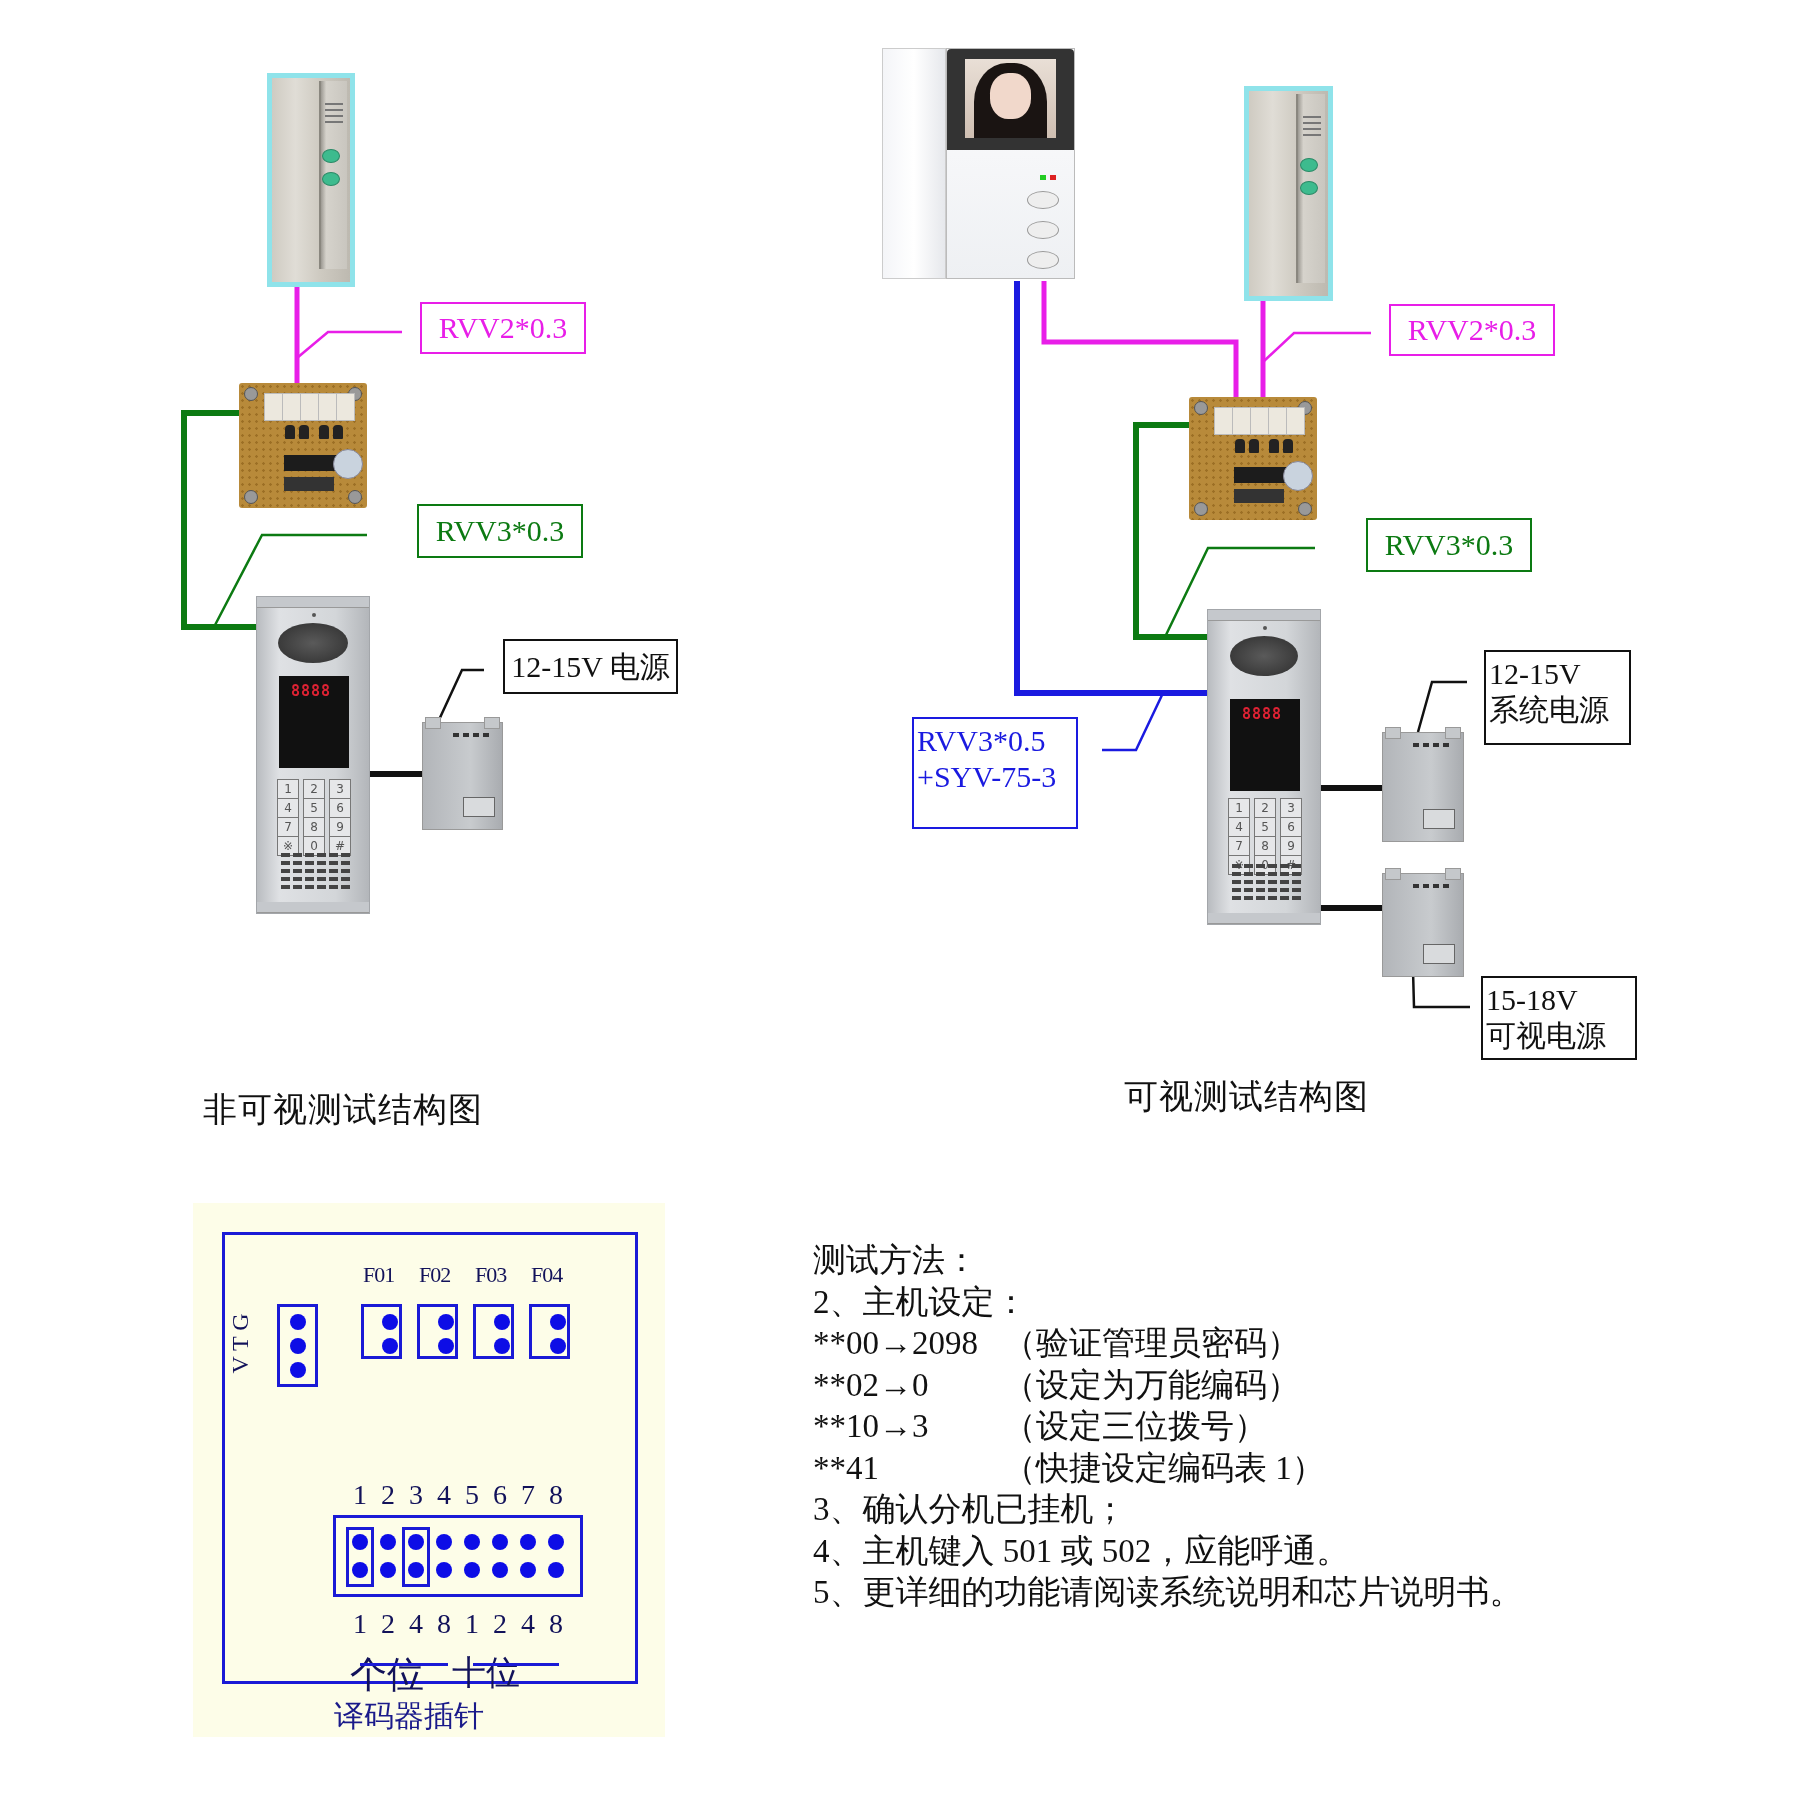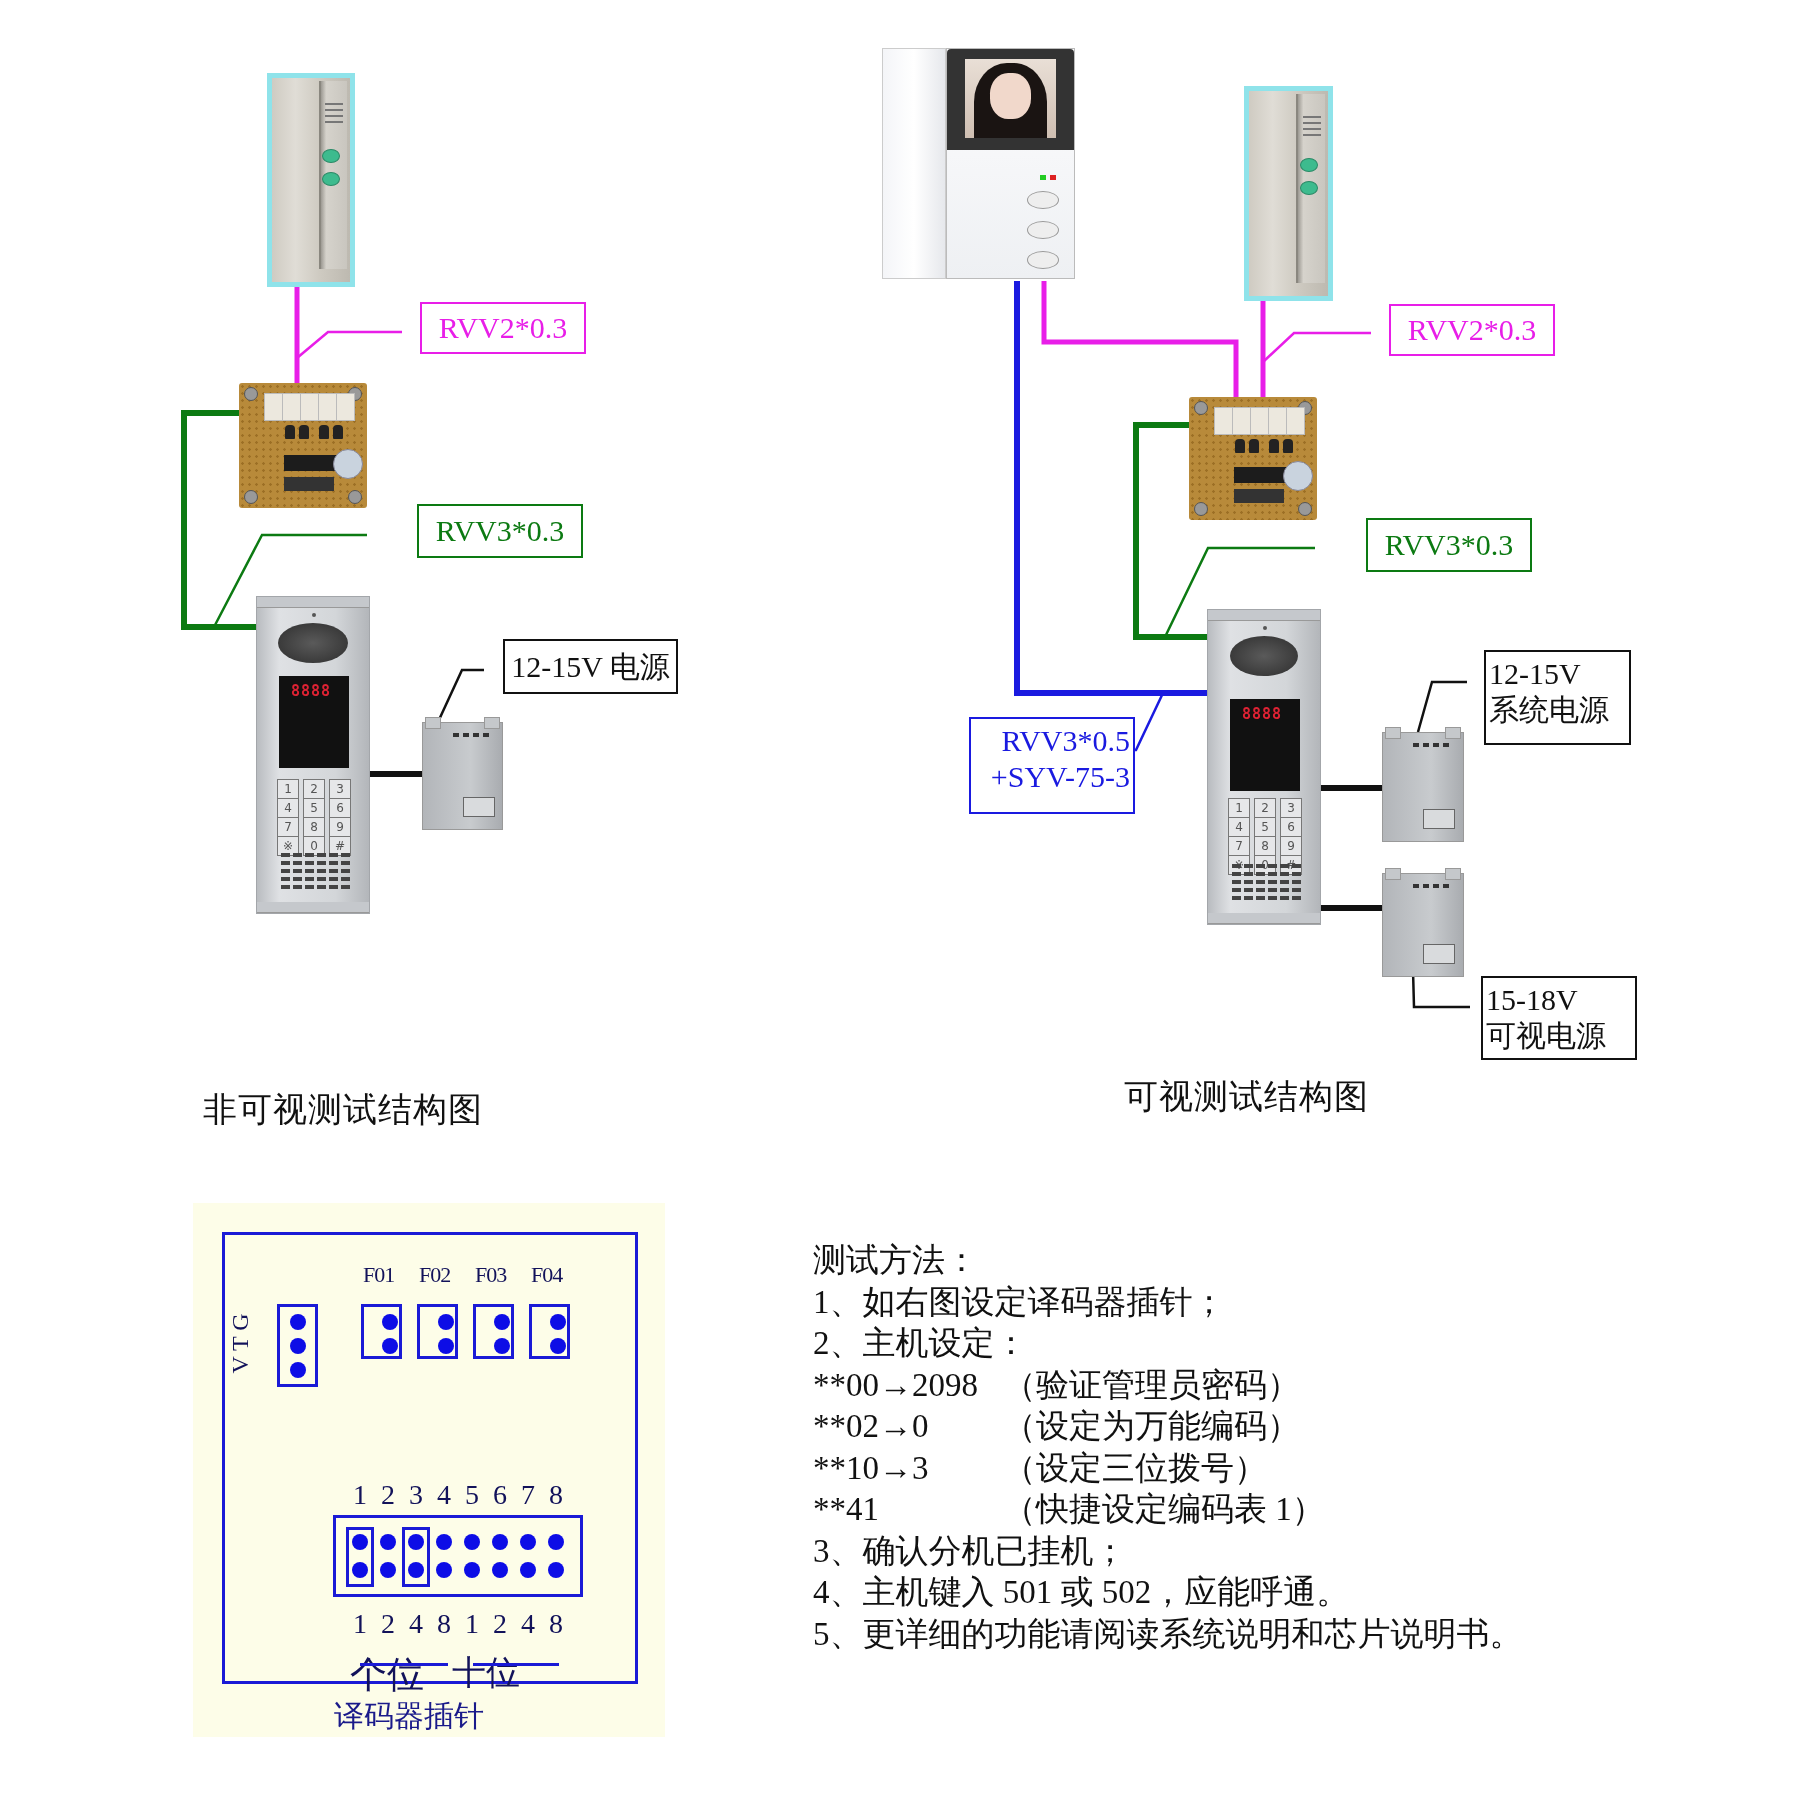--- a/index.html
+++ b/index.html
@@ -256,21 +256,21 @@
     <div class="tr" style="left:94px;top:42px;"></div>
   <div class="chip" style="left:45px;top:70px;width:56px;height:16px;"></div>
   <div class="chip" style="left:45px;top:92px;width:50px;height:14px;background:#333;"></div>
   <div class="buzzer" style="right:4px;top:64px;"></div>
 </div>
 
 <div class="label-box green" style="left:1334px;top:518px;width:166px;height:54px;">
   <span>RVV3*0.3</span>
 </div>
 
-<div class="label-box blue ml" style="left:969px;top:717px;width:166px;height:97px;align-items:flex-end;">
+<div class="label-box blue ml" style="left:912px;top:717px;width:166px;height:112px;">
   <span>RVV3*0.5</span>
   <span>+SYV-75-3</span>
 </div>
 
 <div class="panel" style="left:1207px;top:609px;width:114px;height:316px;">
   <div class="cap" style="top:0;"></div>
     <div class="cap" style="bottom:0;"></div>
   <div class="dot" style="left:55px;top:16px;"></div>
   <div class="cam" style="left:22px;top:26px;width:68px;height:40px;"></div>
   <div class="disp" style="left:22px;top:89px;width:70px;height:92px;">
@@ -422,21 +422,20 @@
   </div>
 
 <div class="dlabel" style="left:350px;top:1650px;font-size:37px;">个位</div>
 <div class="dlabel" style="left:452px;top:1650px;font-size:34px;">十位</div>
 <div class="uline" style="left:360px;top:1663px;width:88px;"></div>
 <div class="uline" style="left:473px;top:1663px;width:86px;"></div>
 <div class="dlabel" style="left:334px;top:1696px;font-size:30px;font-family:'DejaVu Sans',sans-serif;color:#1a1a8a;">译码器插针</div>
 
 <div class="instr">
   <div class="row">测试方法：</div>
-  <div class="row">1、如右图设定译码器插针；</div>
   <div class="row">2、主机设定：</div>
   <div class="row"><span class="code">**00→2098</span><span>（验证管理员密码）</span></div>
   <div class="row"><span class="code">**02→0</span><span>（设定为万能编码）</span></div>
   <div class="row"><span class="code">**10→3</span><span>（设定三位拨号）</span></div>
   <div class="row"><span class="code">**41</span><span>（快捷设定编码表 1）</span></div>
   <div class="row">3、确认分机已挂机；</div>
   <div class="row">4、主机键入 501 或 502，应能呼通。</div>
   <div class="row">5、更详细的功能请阅读系统说明和芯片说明书。</div>
 </div>
 

